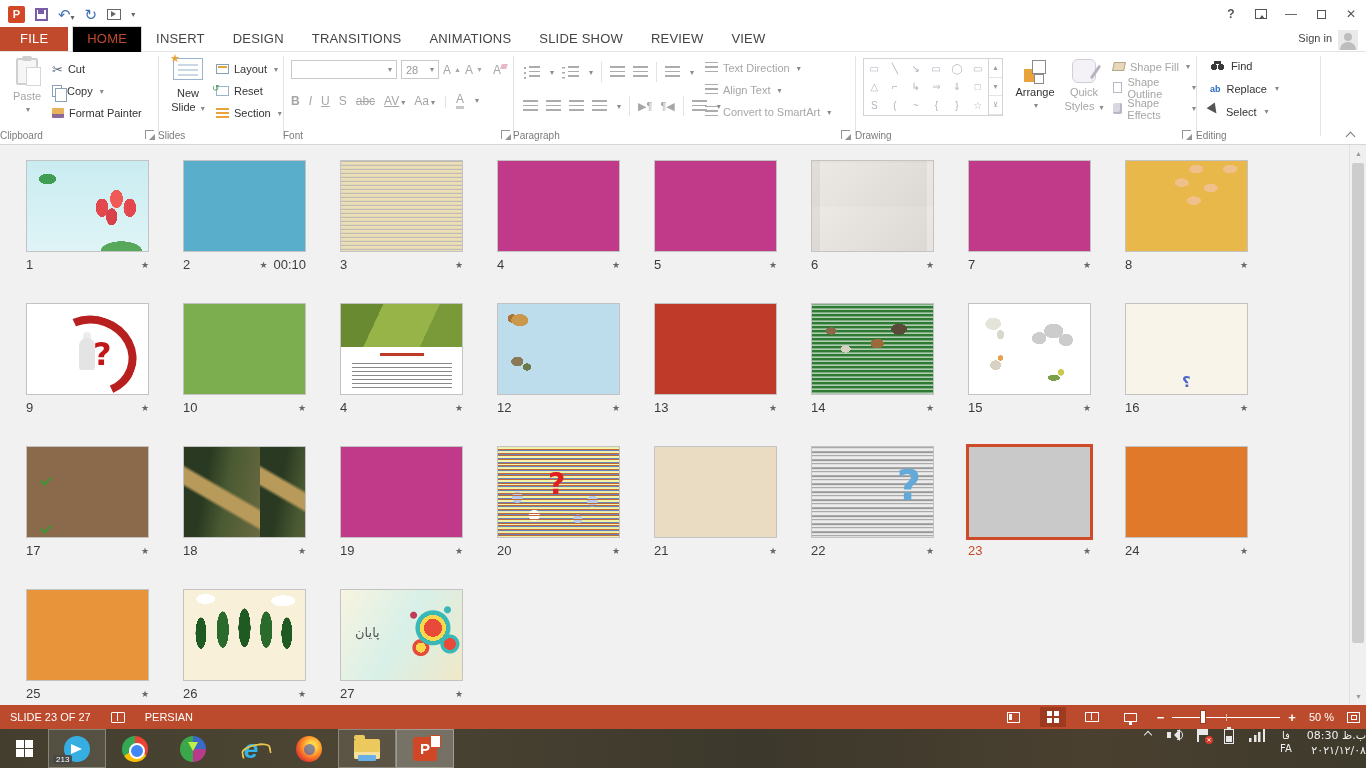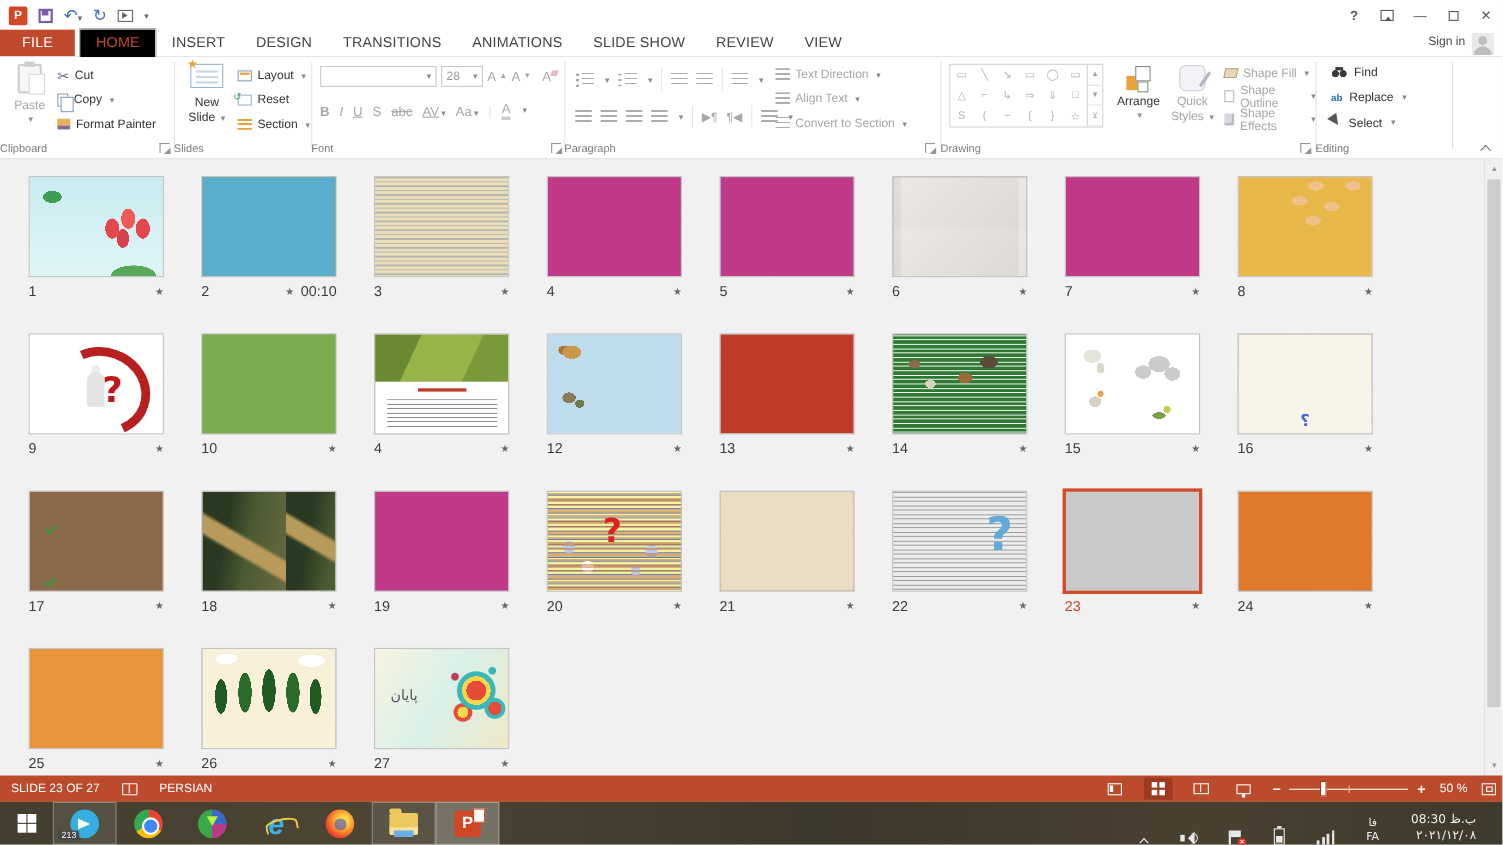--- a/index.html
+++ b/index.html
@@ -430,21 +430,21 @@
   .ic-idm::after{content:'';position:absolute;left:8px;top:6px;border:5px solid transparent;border-top:9px solid #bff04a}
   .ic-ie{color:#35b4e8;font-size:26px;font-style:italic;font-weight:bold;line-height:1;position:relative}
   .ic-ie::after{content:'';position:absolute;left:-3px;top:8px;width:26px;height:10px;border:2px solid #e8c84a;border-bottom:none;border-radius:50% 50% 0 0;transform:rotate(-12deg)}
   .ic-firefox{width:26px;height:26px;border-radius:50%;background:radial-gradient(circle at 62% 38%,#ffd54a 0 18%,#ff9a2a 40%,#e8432a 70%,#b5355f 95%);position:relative}
   .ic-firefox::after{content:'';position:absolute;left:8px;top:8px;width:11px;height:11px;border-radius:50%;background:#4a5ab8;opacity:.65}
   .ic-explorer{width:26px;height:20px;background:#ecc95c;border-radius:2px;position:relative;box-shadow:inset 0 -7px 0 #f6e09a}
   .ic-explorer::before{content:'';position:absolute;left:0;top:-4px;width:11px;height:4px;background:#ecc95c;border-radius:2px 2px 0 0}
   .ic-explorer::after{content:'';position:absolute;left:4px;bottom:-2px;width:18px;height:6px;background:#6ab0e8;border-radius:1px}
   .ic-ppt{width:24px;height:24px;background:#d04726;border-radius:3px;color:#fff;font-weight:bold;font-size:15px;display:flex;align-items:center;justify-content:center;position:relative}
   .ic-ppt::after{content:'';position:absolute;right:-4px;top:-2px;width:9px;height:11px;background:#fff;border:1.5px solid #d04726}
-  #tray{position:absolute;right:24px;top:0;height:39px;display:flex;align-items:flex-end;gap:29px;color:#f0f0f0}
+  #tray{position:absolute;right:0;top:0;height:39px;display:flex;align-items:flex-start;gap:15px;color:#f0f0f0}
   .tr-caret{width:8px;height:8px;position:relative}
   .tr-caret::before{content:'';position:absolute;left:1px;top:3px;width:5px;height:5px;border-left:1.5px solid #e8e8e8;border-top:1.5px solid #e8e8e8;transform:rotate(45deg)}
   .tr-speaker{width:15px;height:12px;position:relative}
   .tr-speaker::before{content:'';position:absolute;left:0;top:3px;width:4px;height:6px;background:#e8e8e8}
   .tr-speaker::after{content:'';position:absolute;left:1px;top:0;border:6px solid transparent;border-right:6px solid #e8e8e8}
   .tr-wave{position:absolute;right:-1px;top:1px;width:6px;height:10px;border:1.5px solid #e8e8e8;border-left:none;border-radius:0 8px 8px 0}
   .tr-flag{width:12px;height:13px;position:relative}
   .tr-flag::before{content:'';position:absolute;left:0;top:0;width:1.5px;height:13px;background:#e8e8e8}
   .tr-flag::after{content:'';position:absolute;left:2px;top:0;width:9px;height:6px;background:#e8e8e8}
   .tr-flag .err{position:absolute;right:-4px;bottom:-2px;width:8px;height:8px;border-radius:50%;background:#d83a2a;color:#fff;font-size:6px;line-height:8px;text-align:center}
@@ -621,21 +621,21 @@
             <span class="pilabel">Text Direction</span>
             <span class="dd">▾</span>
           </div>
         <div class="row">
             <span class="pi"></span>
             <span class="pilabel">Align Text</span>
             <span class="dd">▾</span>
           </div>
         <div class="row">
             <span class="pi"></span>
-            <span class="pilabel">Convert to Section</span>
+            <span class="pilabel">Convert to SmartArt</span>
             <span class="dd">▾</span>
           </div>
       </div>
       <div class="grp-title">Paragraph</div>
       <span class="launcher" style="left:328px"></span>
     </div>
     <div class="vsep" style="left:855px"></div>
 
     <div id="grp-draw">
       <div class="shape-box">

